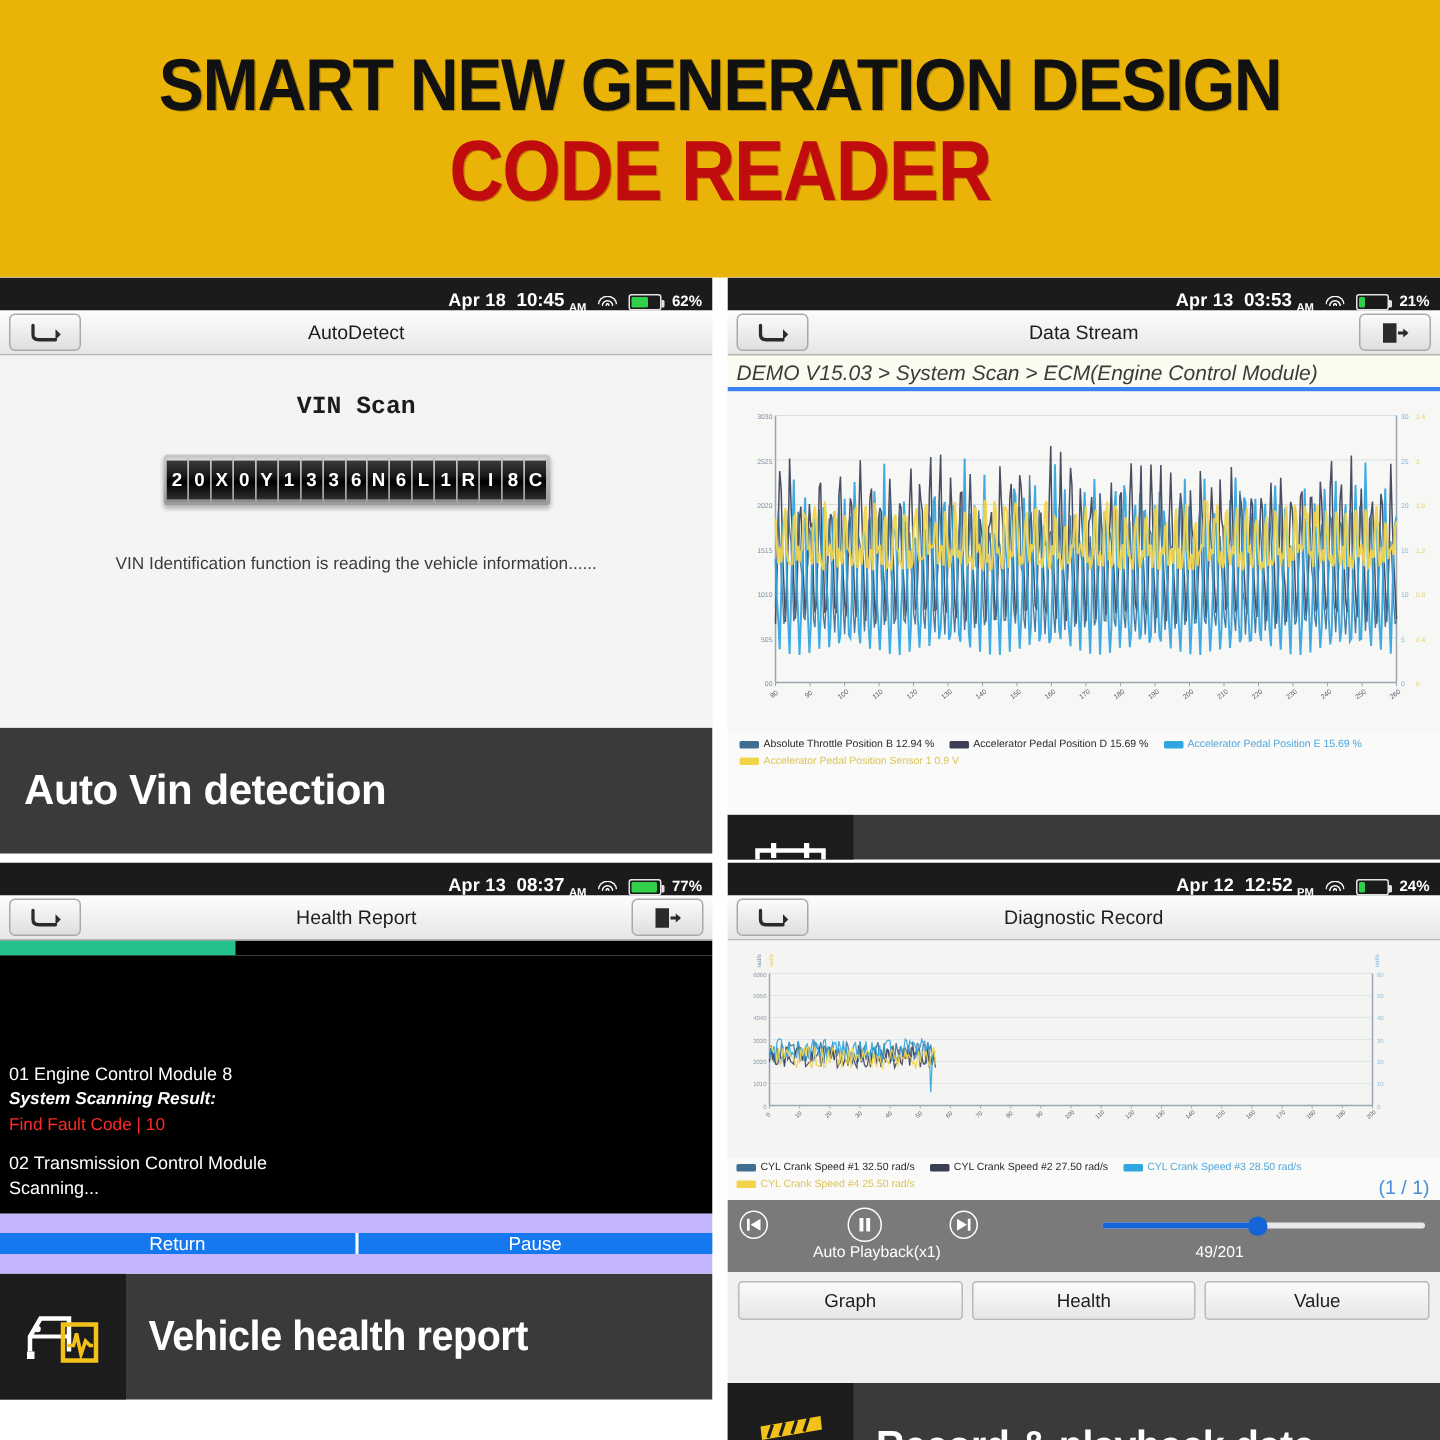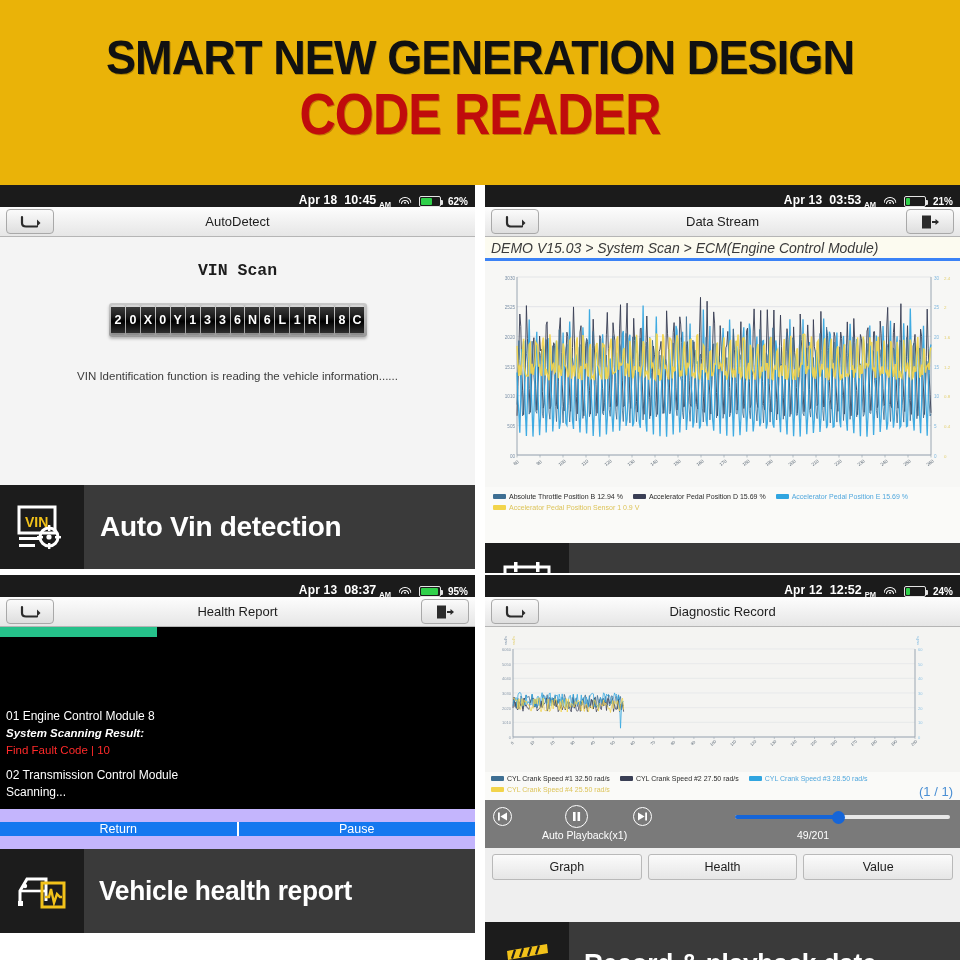--- a/index.html
+++ b/index.html
@@ -199,34 +199,20 @@
             <div class="vin-cell">R</div>
             <div class="vin-cell">I</div>
             <div class="vin-cell">8</div>
             <div class="vin-cell">C</div>
           </div>
         <div class="vin-msg">VIN Identification function is reading the vehicle information......</div>
       </div>
     </div>
 
     <div class="caption">
-      <div class="cap-iconbox">
-        <svg width="52" height="48" viewBox="0 0 52 48">
-          <rect x="3" y="4" width="36" height="26" fill="none" stroke="#fff" stroke-width="3"></rect>
-          <text x="9" y="24" font-family="Liberation Sans, sans-serif" font-size="14" font-weight="bold" fill="#f2c21a">VIN</text>
-          <rect x="3" y="34" width="22" height="3" fill="#fff"></rect>
-          <rect x="3" y="41" width="16" height="3" fill="#fff"></rect>
-          <circle cx="33" cy="34" r="9" fill="none" stroke="#fff" stroke-width="3"></circle>
-          <circle cx="33" cy="34" r="2.6" fill="#fff"></circle>
-          <rect x="32" y="22" width="2.4" height="6" fill="#fff"></rect>
-          <rect x="32" y="40" width="2.4" height="6" fill="#fff"></rect>
-          <rect x="21" y="33" width="6" height="2.4" fill="#fff"></rect>
-          <rect x="39" y="33" width="6" height="2.4" fill="#fff"></rect>
-        </svg>
-      </div>
       <div class="cap-text">Auto Vin detection</div>
     </div>
   </div>
 
   <div class="panel p-tr">
     <div class="device">
 
       <div class="statusbar">
         <span class="sb-date">Apr 13</span>
         <span class="sb-time">03:53</span>
@@ -389,21 +375,21 @@
         <span class="sb-time">08:37</span>
         <span class="sb-ampm">AM</span>
         <span class="wifi">
             <i class="a"></i>
             <i class="b"></i>
             <i class="c"></i>
           </span>
         <span class="battery">
             <span style="width:95%"></span>
           </span>
-        <span class="sb-batt-pct">95%</span>
+        <span class="sb-batt-pct">77%</span>
       </div>
 
       <div class="titlebar">
         <div class="btn-icon btn-back">
           <svg width="24" height="16" viewBox="0 0 24 16">
             <path d="M4 3 L4 9 Q4 12.5 8 12.5 L19 12.5" fill="none" stroke="#2b2b2b" stroke-width="2.2" stroke-linecap="round"></path>
             <path d="M19 9 L22.5 12.5 L19 16 Z" fill="#2b2b2b" transform="translate(0,-3.5)"></path>
           </svg>
         </div>
         <div class="title">Health Report</div>

